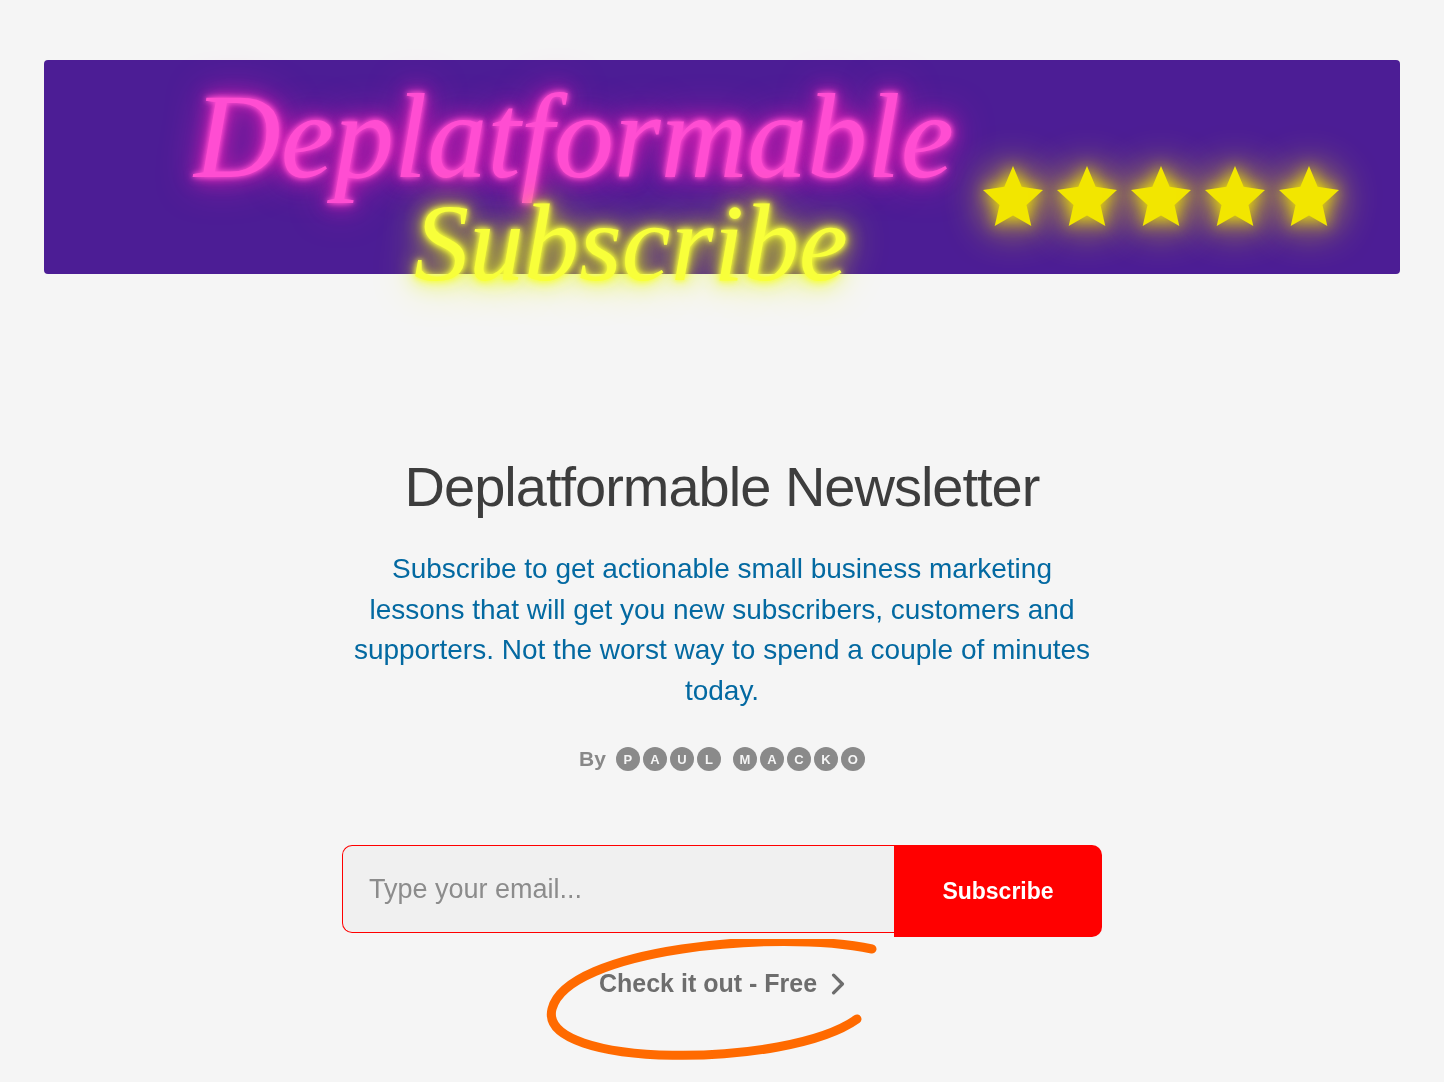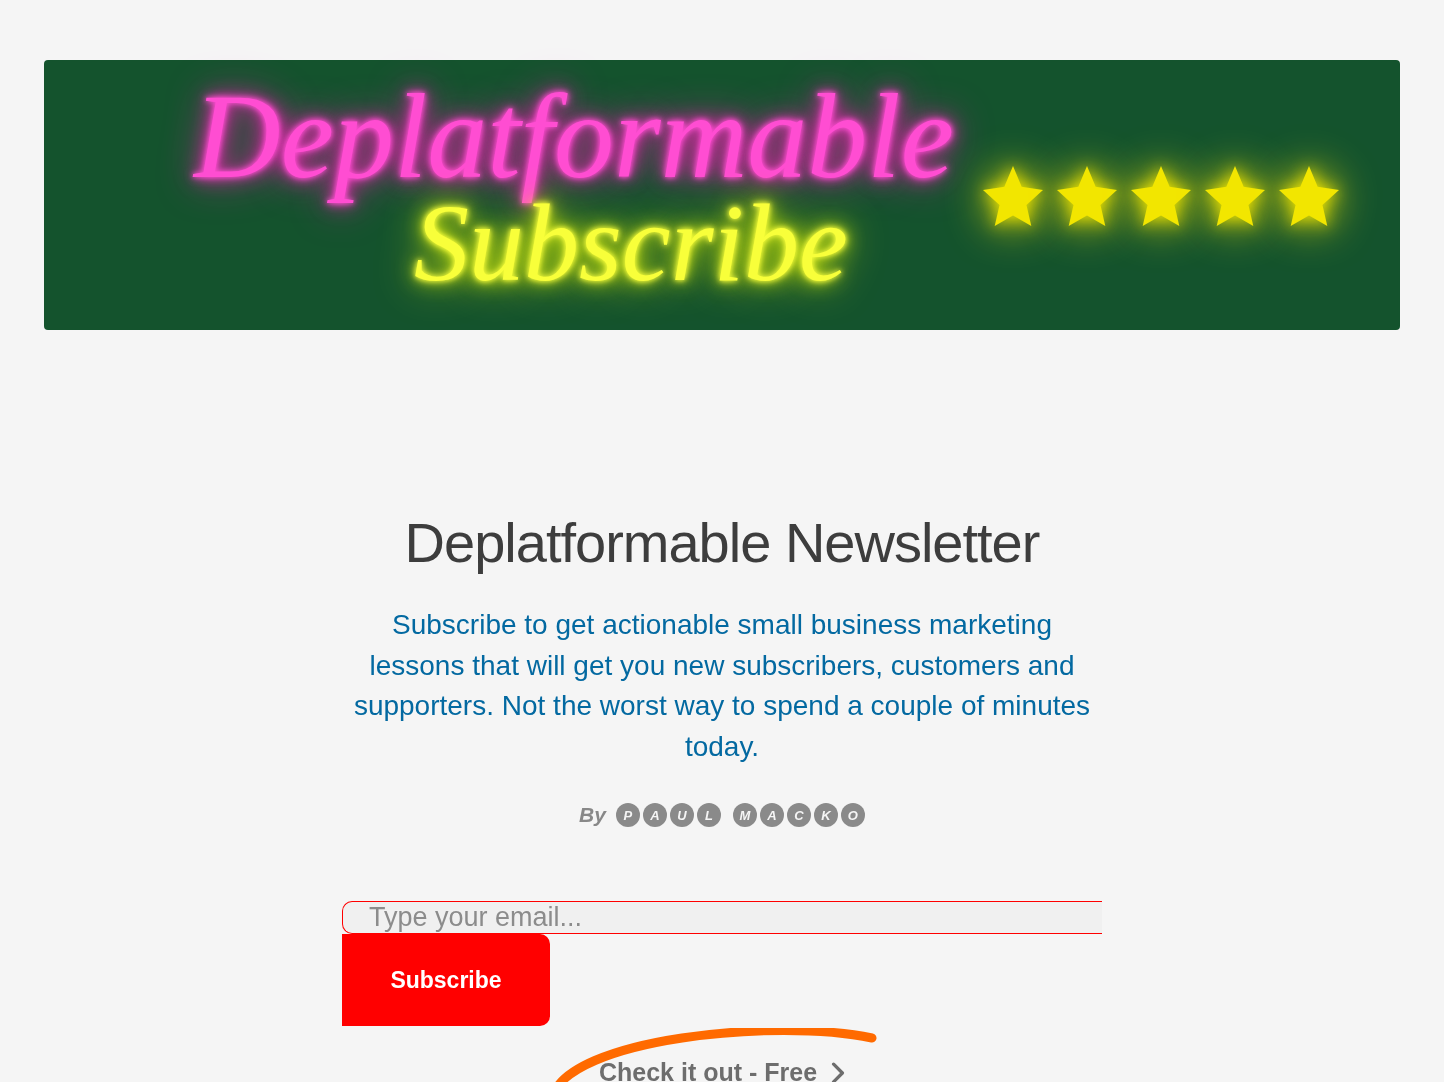--- a/index.html
+++ b/index.html
@@ -11,22 +11,22 @@
     color: #333;
     overflow: hidden;
   }
   .page {
     padding: 60px 44px 0 44px;
   }
 
   
   .hero {
     width: 1356px;
-    height: 270px;
-    background: #14532d;
+    height: 214px;
+    background: #4c1d95;
     border-radius: 4px;
     position: relative;
     overflow: visible;
   }
   
   .neon {
     position: absolute;
     font-family: "Brush Script MT", "Segoe Script", cursive;
     font-style: italic;
     white-space: nowrap;
@@ -89,21 +89,20 @@
   }
   .byline {
     margin-top: 36px;
     font-size: 21px;
     color: #888;
     font-weight: 600;
     display: flex;
     justify-content: center;
     align-items: center;
     gap: 10px;
-    font-style: italic;
   }
   .author-badges {
     display: flex;
     gap: 3px;
   }
   .author-badges .grp { display:flex; gap:3px; }
   .badge {
     display: inline-flex;
     align-items: center;
     justify-content: center;
@@ -114,21 +113,20 @@
     color: #f5f5f5;
     font-size: 13px;
     font-weight: 700;
   }
 
   
   .signup {
     width: 760px;
     margin: 74px auto 0 auto;
     display: flex;
-    flex-direction: column;
   }
   .email {
     flex: 1;
     height: 88px;
     border: 1.5px solid #ff0000;
     border-right: none;
     border-radius: 10px 0 0 10px;
     background: #f0f0f0;
     font-size: 27px;
     padding: 0 26px;

